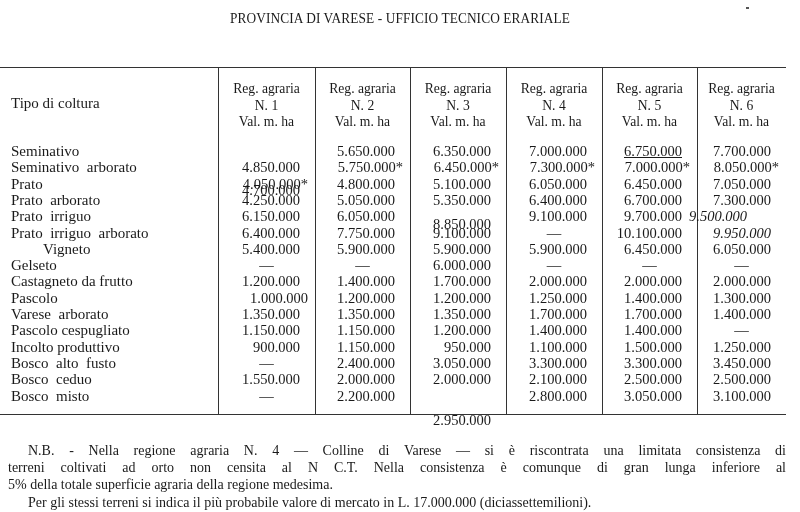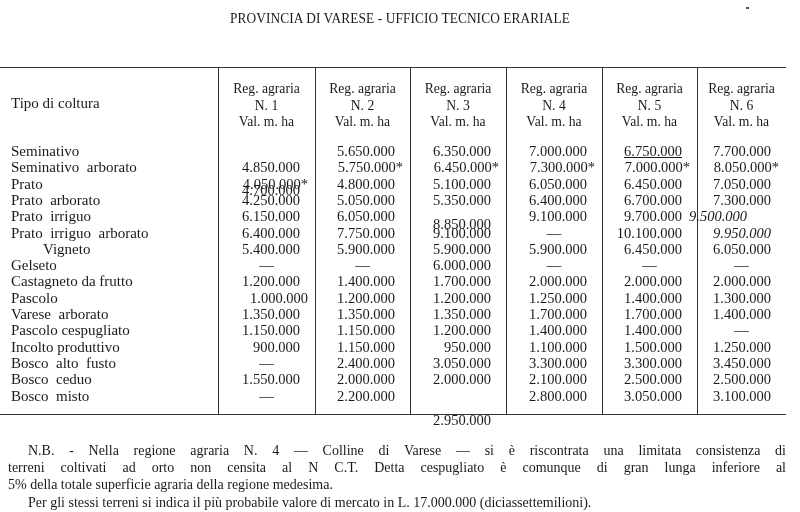--- a/index.html
+++ b/index.html
@@ -213,16 +213,16 @@
     <div class="dash" style="top: 387.5px; left: 218px; width: 97px;">—</div>
     <div class="cell" style="top: 387.5px; left: 317px; width: 78px;">2.200.000</div>
     <div class="cell" style="top: 387.5px; left: 412px; width: 79px; margin-top: 24px;">2.950.000</div>
     <div class="cell" style="top: 387.5px; left: 508px; width: 79px;">2.800.000</div>
     <div class="cell" style="top: 387.5px; left: 604px; width: 78px;">3.050.000</div>
     <div class="cell" style="top: 387.5px; left: 699px; width: 72px;">3.100.000</div>
   </div>
 
 <div id="notes">
     <div class="note" style="top: 442px; left: 28px; width: 758px; white-space: normal; text-align: justify; text-align-last: justify;">N.B. - Nella regione agraria N. 4 — Colline di Varese — si è riscontrata una limitata consistenza di</div>
-    <div class="note" style="top: 459px; left: 8px; width: 778px; white-space: normal; text-align: justify; text-align-last: justify;">terreni coltivati ad orto non censita al N C.T. Detta cespugliato è comunque di gran lunga inferiore al</div>
+    <div class="note" style="top: 459px; left: 8px; width: 778px; white-space: normal; text-align: justify; text-align-last: justify;">terreni coltivati ad orto non censita al N C.T. Nella consistenza è comunque di gran lunga inferiore al</div>
     <div class="note" style="top: 476px; left: 8px;">5% della totale superficie agraria della regione medesima.</div>
     <div class="note" style="top: 494px; left: 28px;">Per gli stessi terreni si indica il più probabile valore di mercato in L. 17.000.000 (diciassettemilioni).</div>
   </div>
 
 </body></html>

